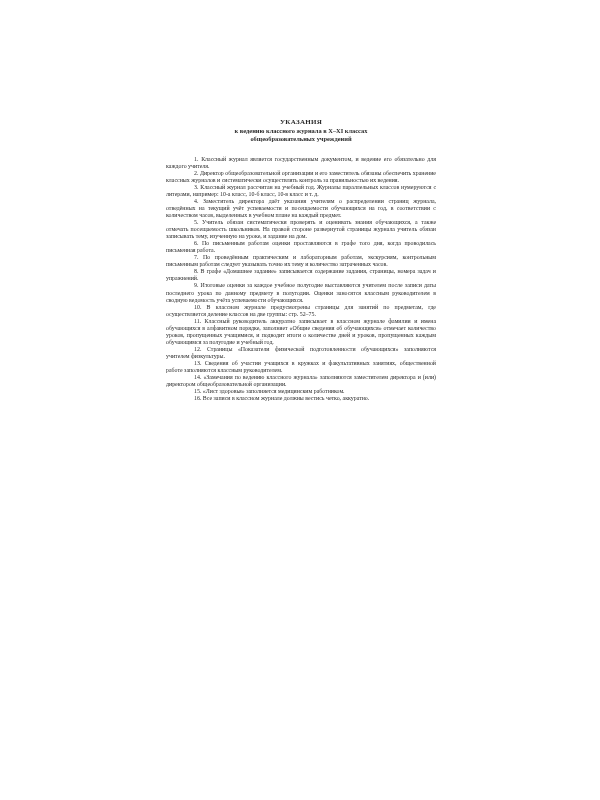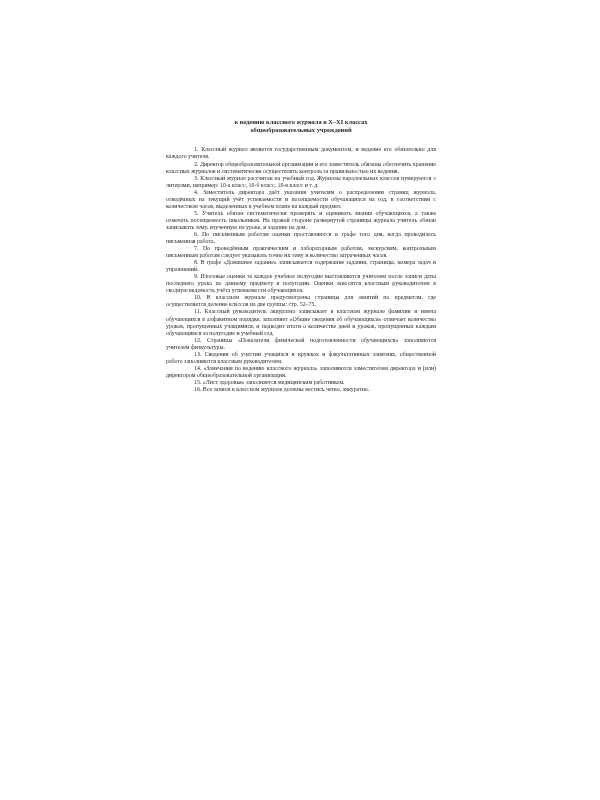--- a/index.html
+++ b/index.html
@@ -14,20 +14,21 @@
     margin: 0;
   }
   .title.main { font-size: 7px; letter-spacing: 0.3px; margin-bottom: 1px; }
   .body { margin-top: 12px; font-size: 5.9px; line-height: 7.05px; text-align: justify; }
   .para { margin: 0; text-indent: 28px; }
 </style>
 </head>
 <body>
 
 <div class="page">
+  <p class="title main">УКАЗАНИЯ</p>
   <p class="title">к ведению классного журнала в X–XI классах</p>
   <p class="title">общеобразовательных учреждений</p>
 
   <div class="body">
     <p class="para">1. Классный журнал является государственным документом, и ведение его обязательно для каждого учителя.</p>
     <p class="para">2. Директор общеобразовательной организации и его заместитель обязаны обеспечить хранение классных журналов и систематически осуществлять контроль за правильностью их ведения.</p>
     <p class="para">3. Классный журнал рассчитан на учебный год. Журналы параллельных классов нумеруются с литерами, например: 10-а класс, 10-б класс, 10-в класс и т. д.</p>
     <p class="para">4. Заместитель директора даёт указания учителям о распределении страниц журнала, отведённых на текущий учёт успеваемости и посещаемости обучающихся на год, в соответствии с количеством часов, выделенных в учебном плане на каждый предмет.</p>
     <p class="para">5. Учитель обязан систематически проверять и оценивать знания обучающихся, а также отмечать посещаемость школьников. На правой стороне развернутой страницы журнала учитель обязан записывать тему, изученную на уроке, и задание на дом.</p>
     <p class="para">6. По письменным работам оценки проставляются в графе того дня, когда проводилась письменная работа.</p>

